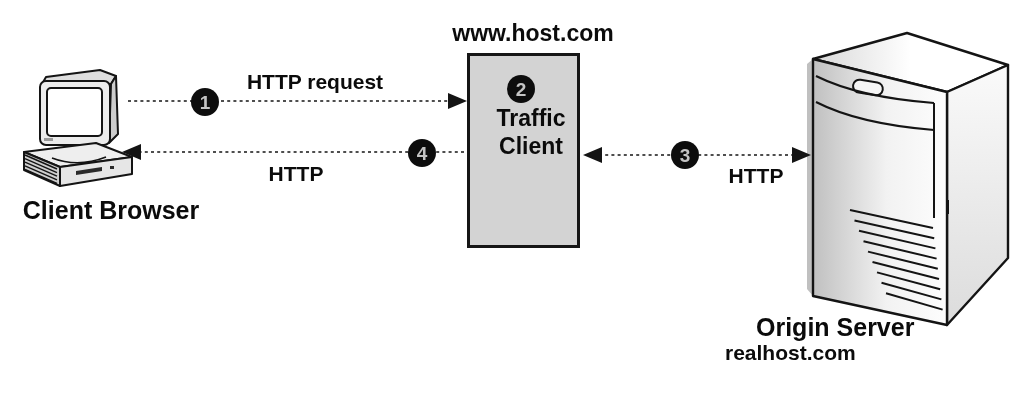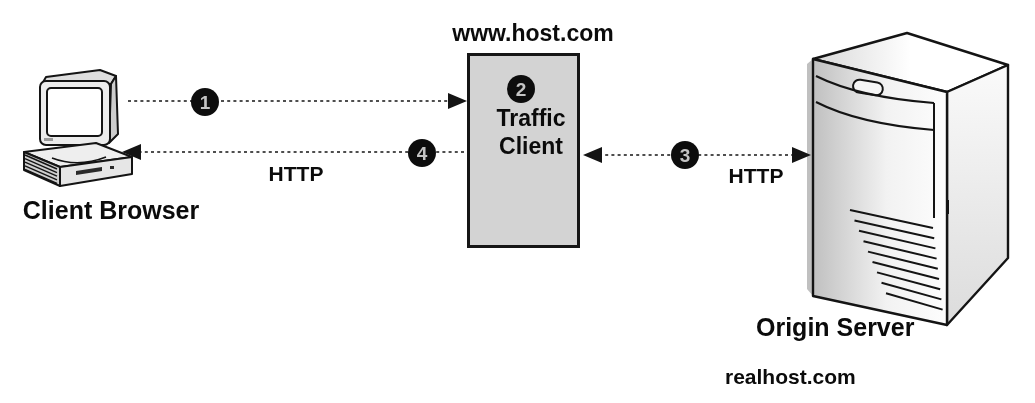--- a/index.html
+++ b/index.html
@@ -17,21 +17,21 @@
   }
   .flow-label{position:absolute;transform:translateX(-50%);font-weight:bold;font-size:21px;white-space:nowrap;}
   .ts-box{
     position:absolute;left:467px;top:53px;width:113px;height:195px;box-sizing:border-box;
     background:#d3d3d3;border:3px solid #161616;
   }
   .ts-name{position:absolute;left:467px;top:104px;width:128px;text-align:center;font-size:23px;font-weight:bold;line-height:28px;}
   .host-label{position:absolute;left:449px;top:20px;width:168px;text-align:center;font-size:23px;font-weight:bold;white-space:nowrap;}
   .client-label{position:absolute;left:111px;top:196px;transform:translateX(-50%);font-size:25px;font-weight:bold;white-space:nowrap;}
   .origin-label{position:absolute;left:756px;top:313px;font-size:25px;font-weight:bold;white-space:nowrap;}
-  .origin-host{position:absolute;left:725px;top:341px;font-size:21px;font-weight:bold;white-space:nowrap;margin-top:24px;}
+  .origin-host{position:absolute;left:725px;top:341px;font-size:21px;font-weight:bold;white-space:nowrap;}
   .icon{position:absolute;}
 </style>
 </head>
 <body>
 
 <div class="canvas">
 
   <svg class="icon" style="left:16px;top:64px;" width="126" height="130" viewBox="0 0 126 130">
     <g stroke="#141414" stroke-width="2" stroke-linejoin="round">
       <path d="M30,13 L84,6 L100,12 L95,20 L26,20 Z" fill="#dedede"></path>
@@ -114,20 +114,21 @@
     <span>Traffic</span><br>
     <span>Client</span>
   </div>
   <div class="host-label">www.host.com</div>
 
   <div class="badge" style="left:191px;top:88px;">1</div>
   <div class="badge" style="left:507px;top:75px;">2</div>
   <div class="badge" style="left:671px;top:141px;">3</div>
   <div class="badge" style="left:408px;top:139px;">4</div>
 
+  <div class="flow-label" style="left:315px;top:70px;">HTTP request</div>
   <div class="flow-label" style="left:296px;top:162px;">HTTP</div>
   <div class="flow-label" style="left:756px;top:164px;">HTTP</div>
 
   <div class="client-label">Client Browser</div>
   <div class="origin-label">Origin Server</div>
   <div class="origin-host">realhost.com</div>
 
 </div>
 
 </body></html>

